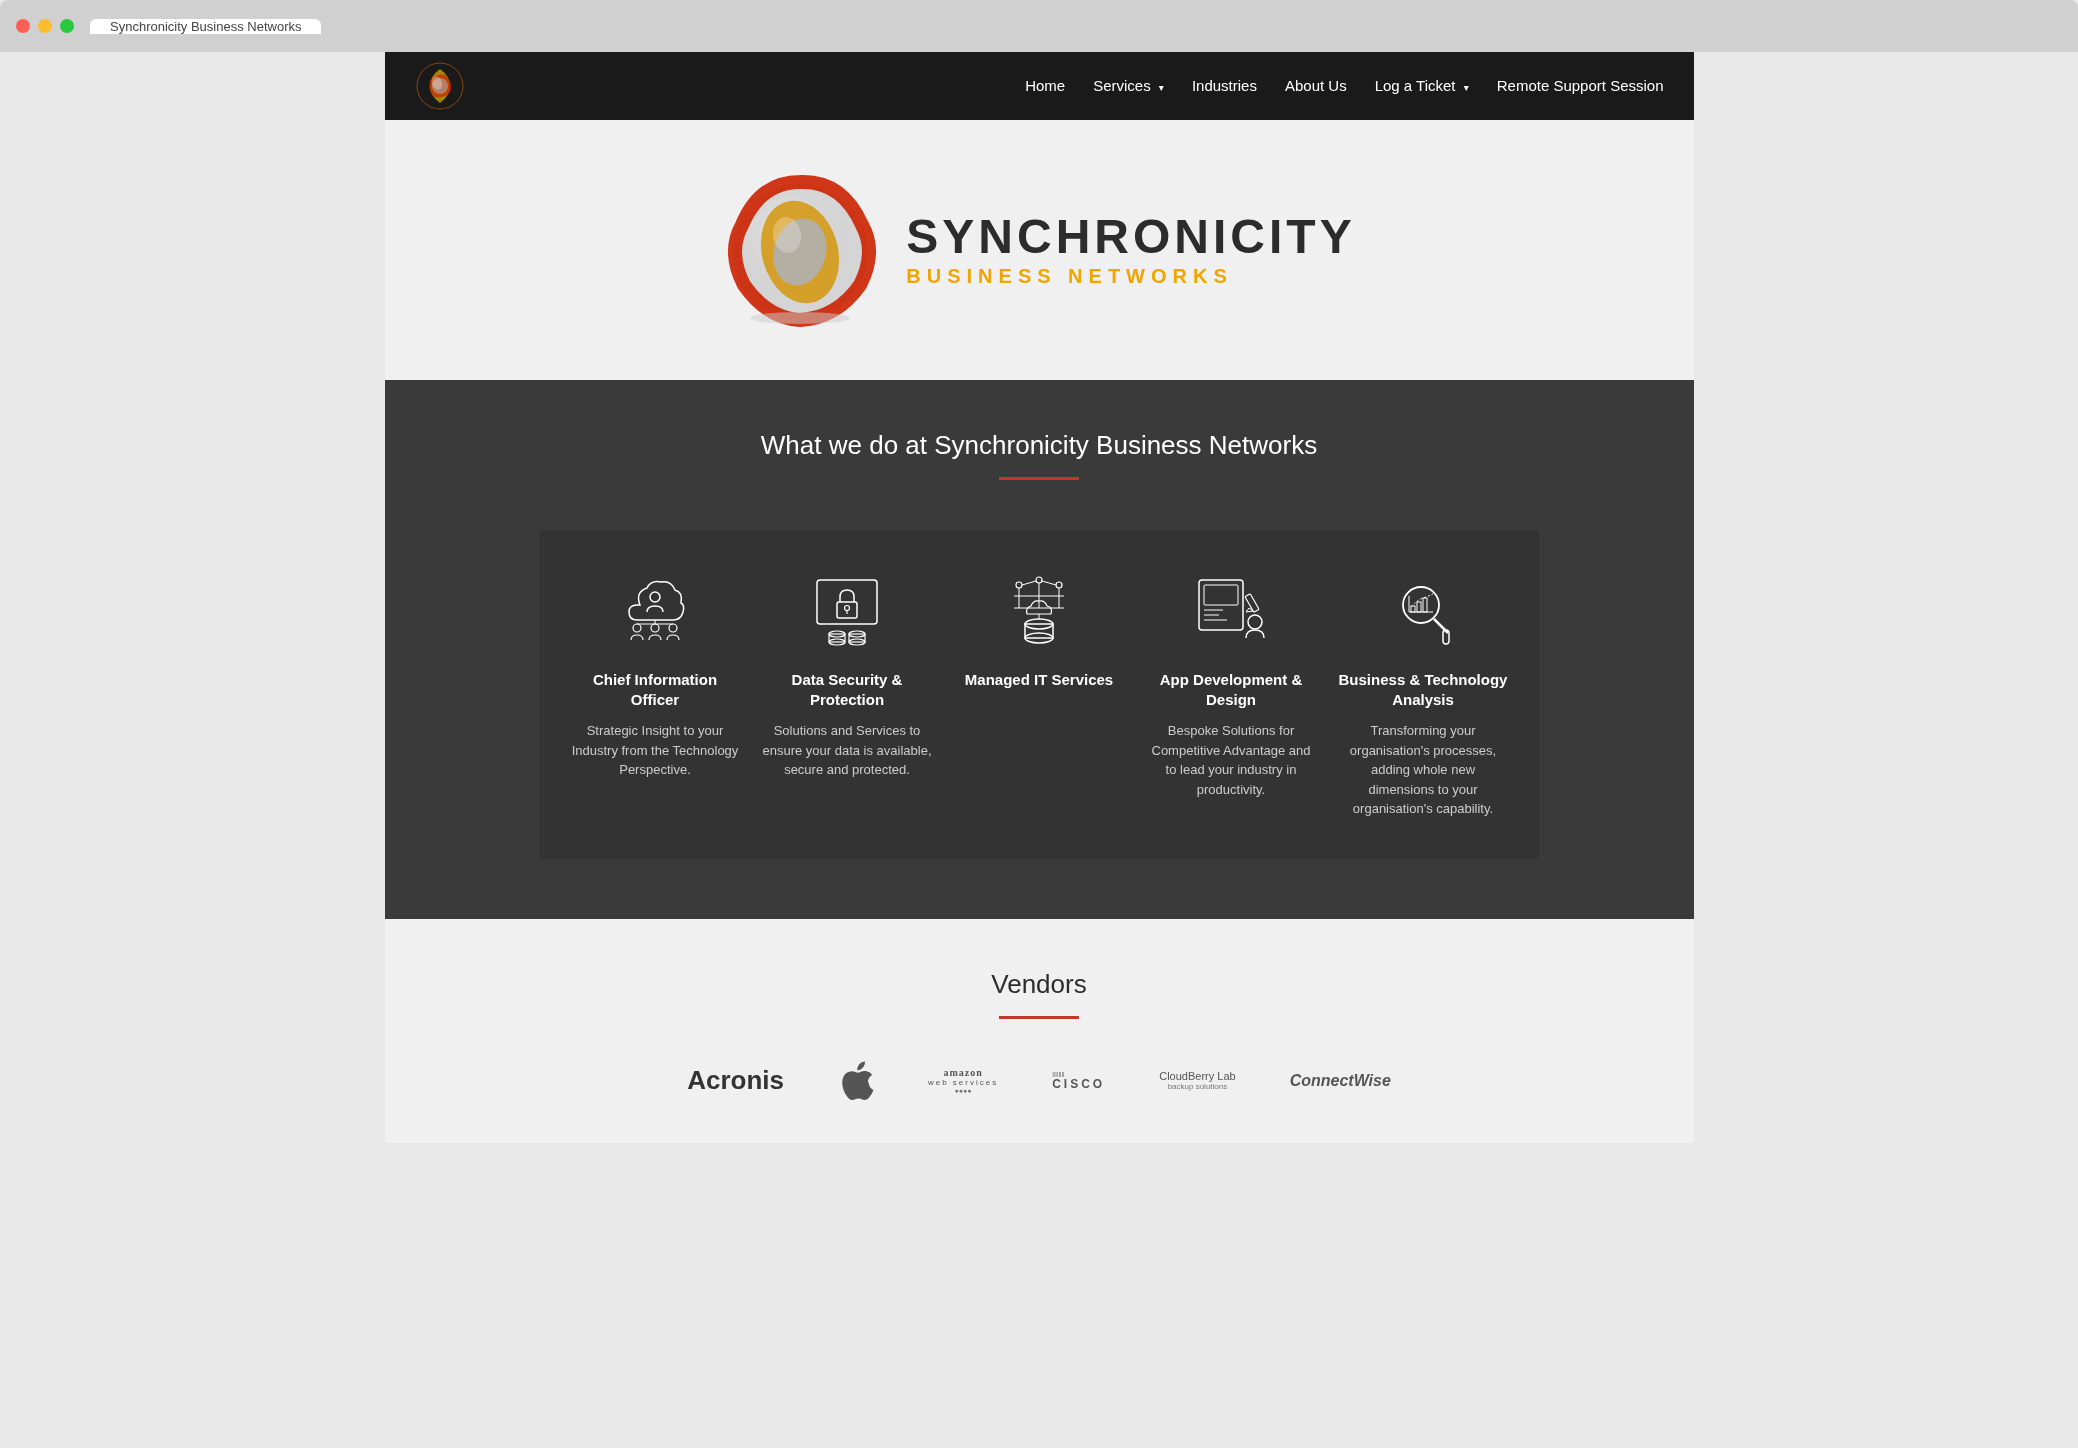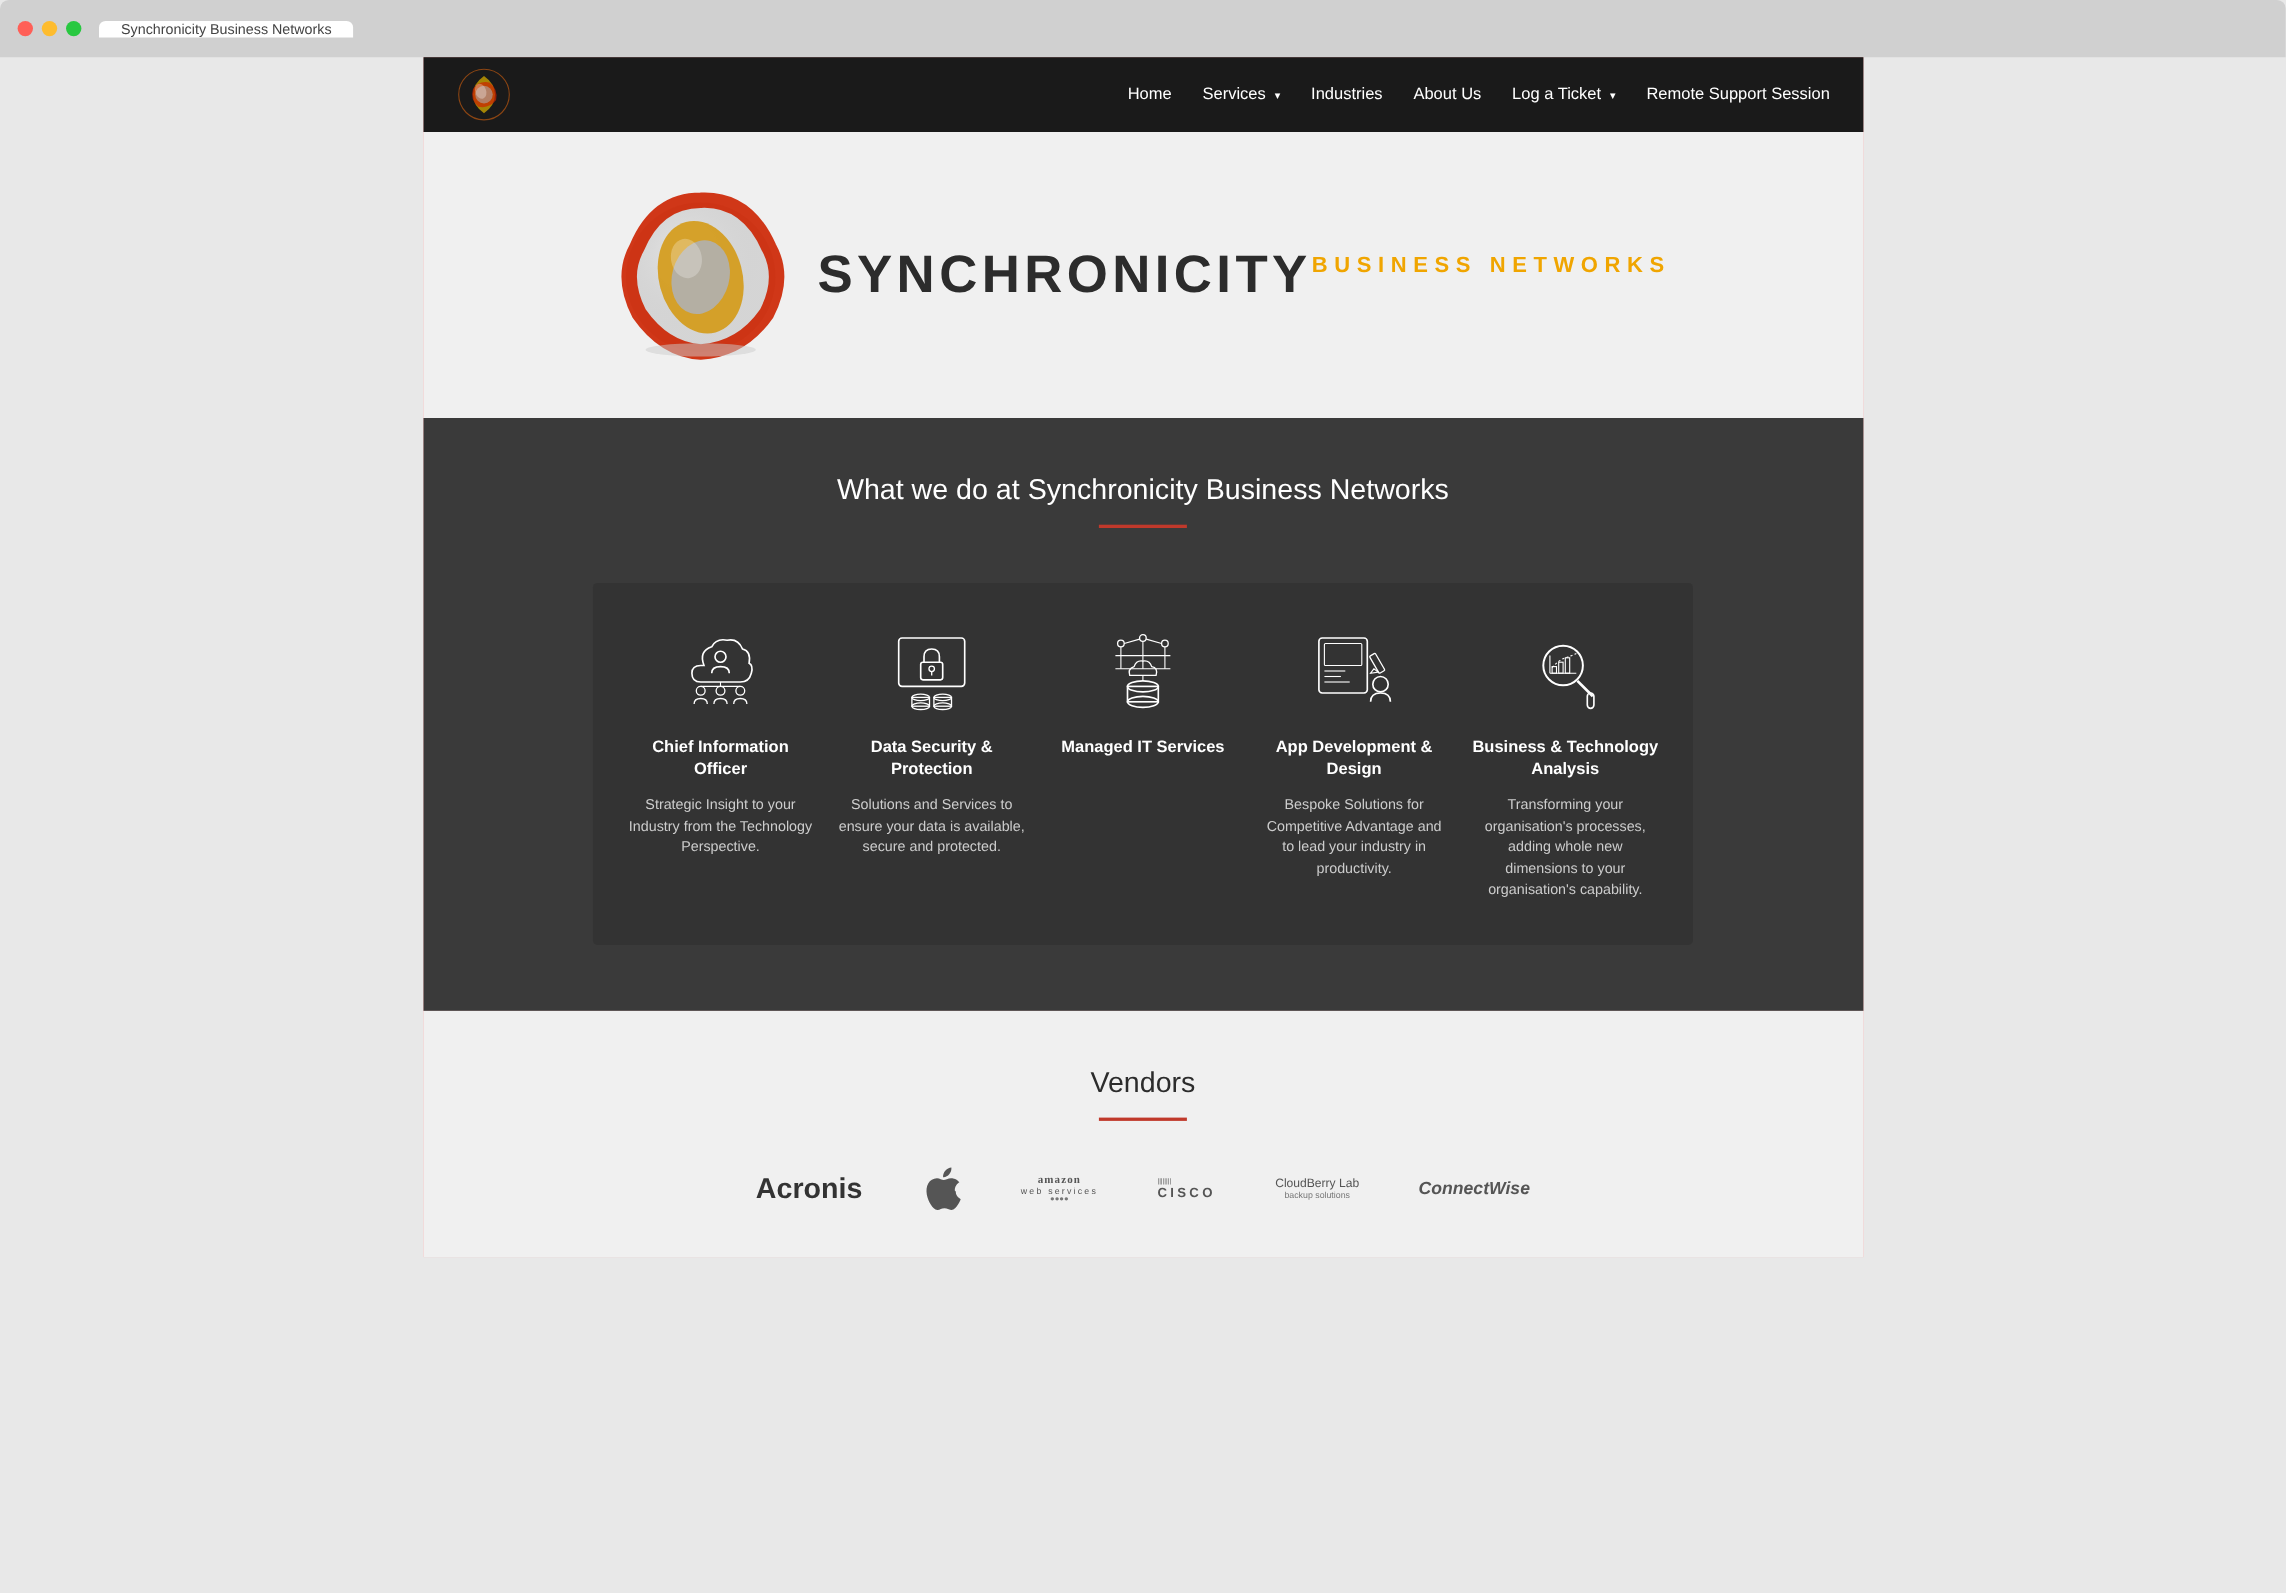--- a/index.html
+++ b/index.html
@@ -29,21 +29,21 @@
       border-radius: 6px 6px 0 0;
       font-size: 13px;
       color: #444;
       height: 15px;
       display: flex;
       align-items: center;
     }
 
     
     .site-wrapper {
-      background: #fca5a5;
+      background: #b91c1c;
       max-width: 1309px;
       margin: 0 auto;
     }
 
     
     nav {
       background: #1a1a1a;
       display: flex;
       align-items: center;
       padding: 0 30px;
@@ -88,21 +88,21 @@
       gap: 24px;
     }
     
     .logo-graphic {
       width: 160px;
       height: 160px;
       flex-shrink: 0;
     }
     .logo-text-block {
       display: flex;
-      flex-direction: row;
+      flex-direction: column;
     }
     .logo-title {
       font-size: 48px;
       font-weight: 900;
       color: #2c2c2c;
       letter-spacing: 4px;
       line-height: 1;
     }
     .logo-subtitle {
       font-size: 20px;

